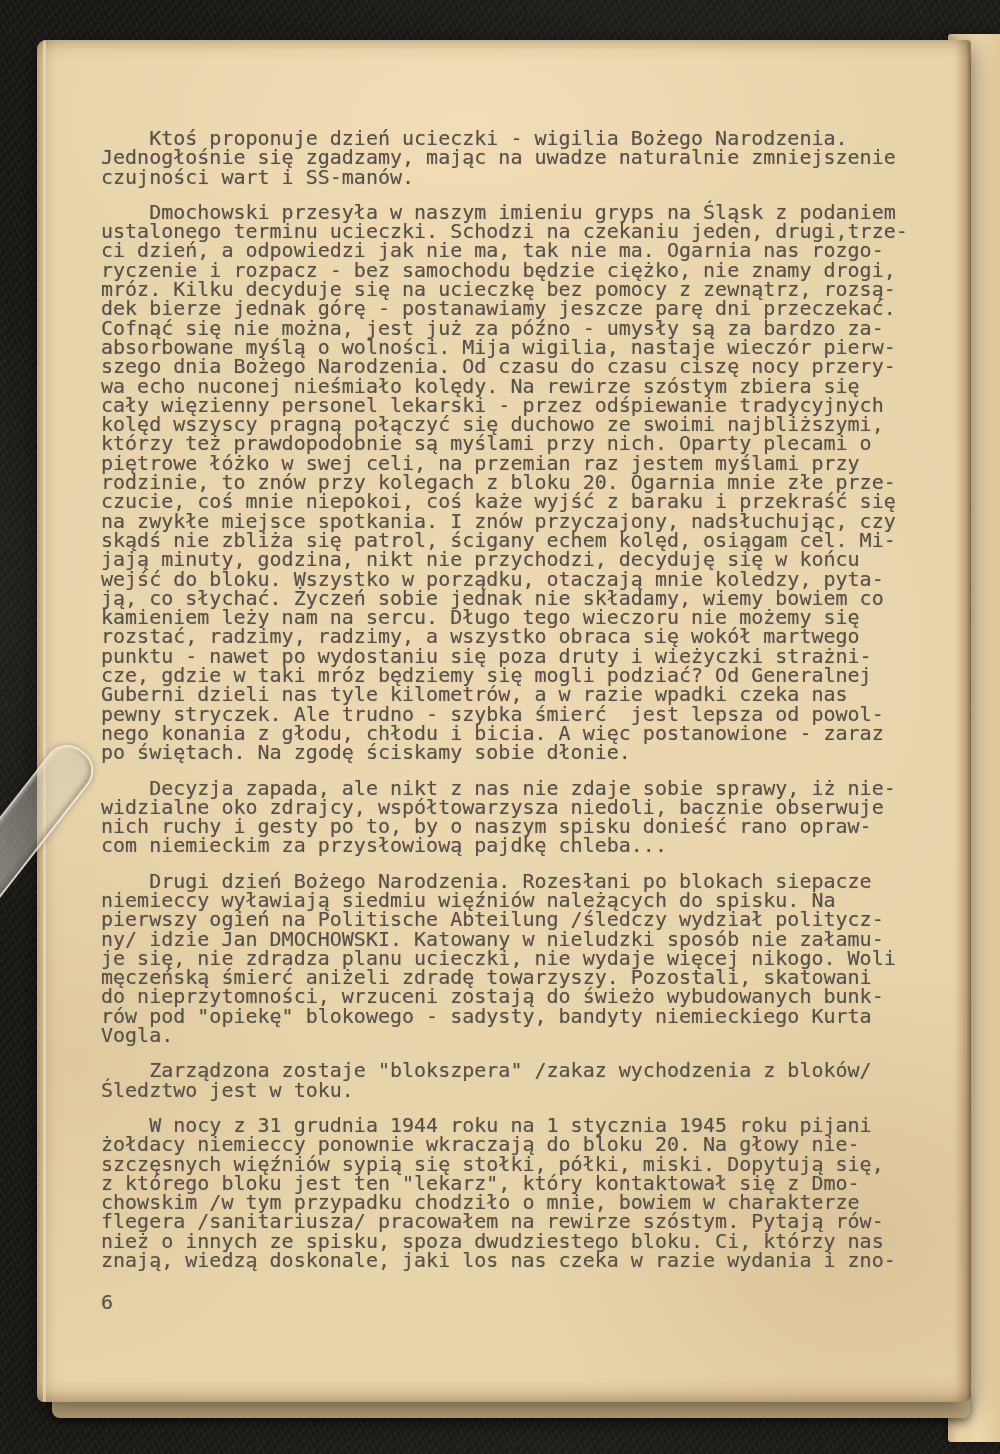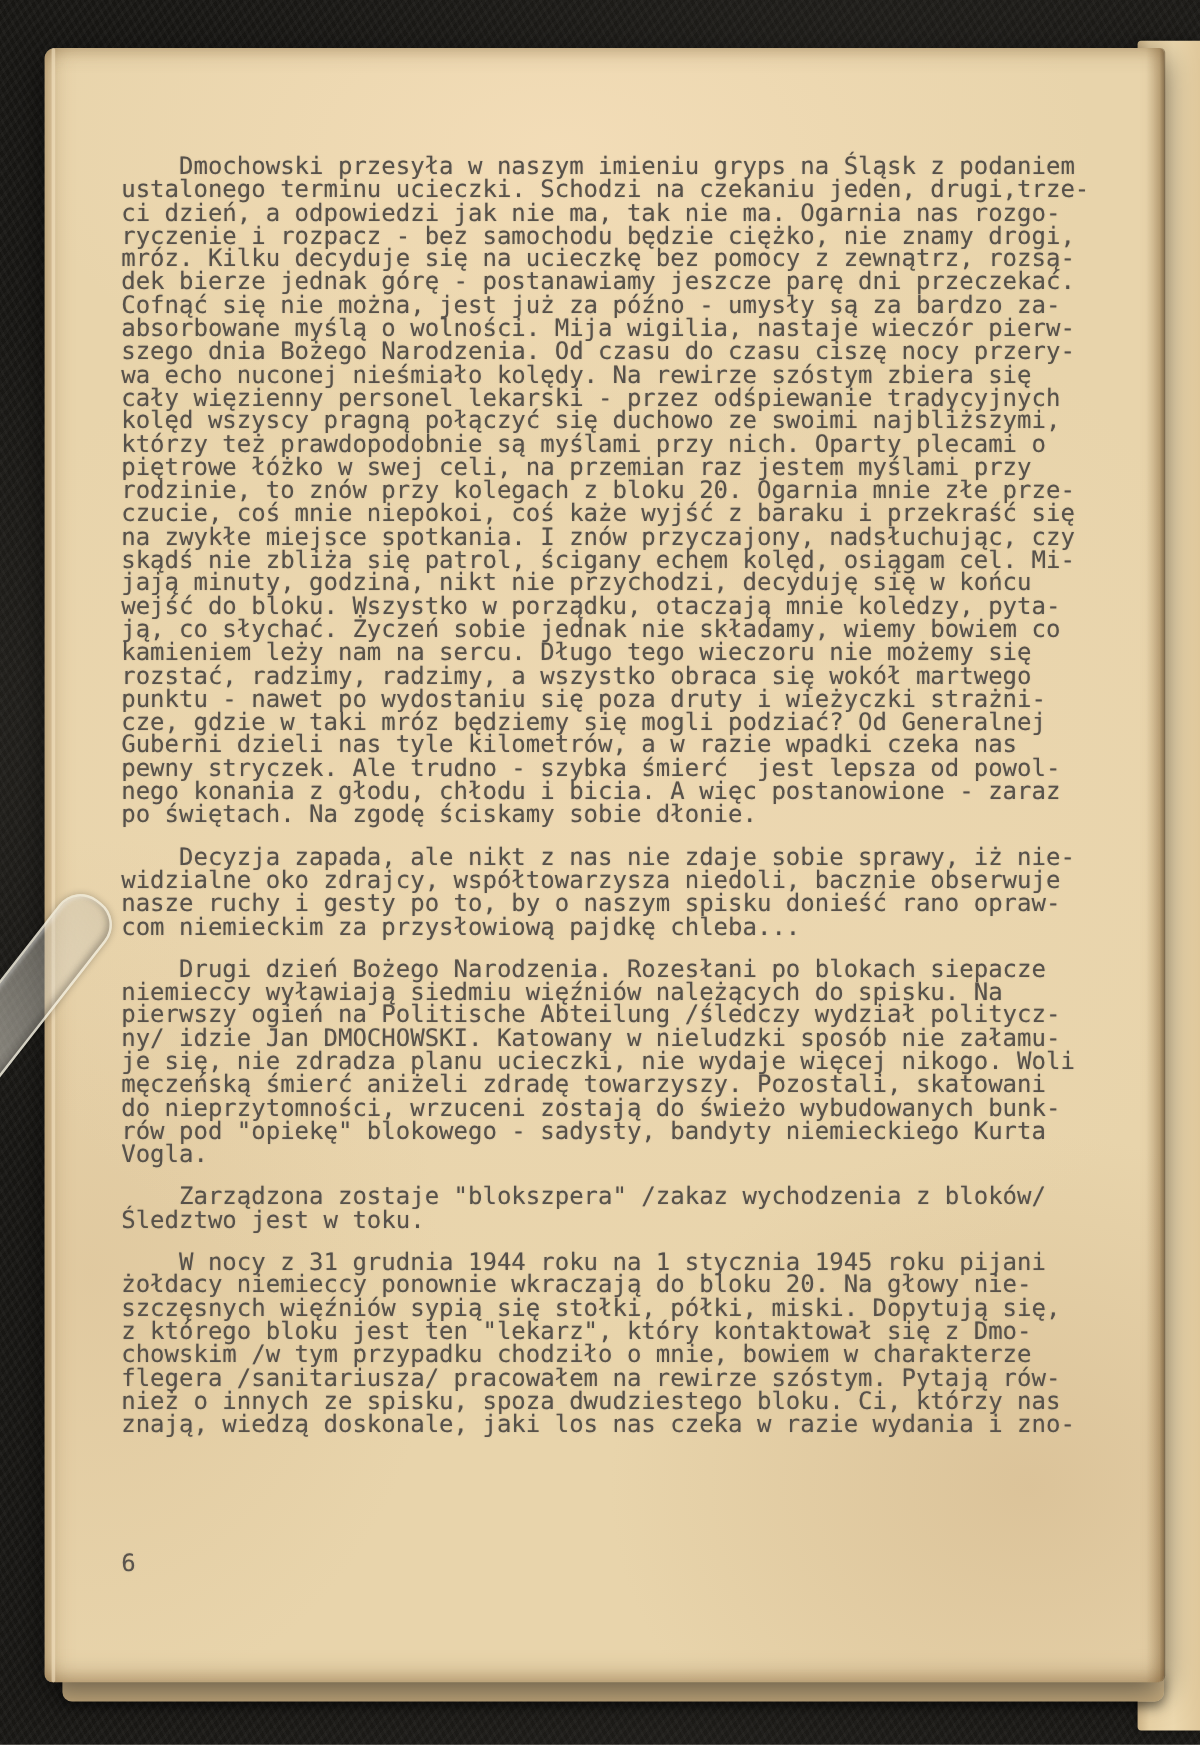--- a/index.html
+++ b/index.html
@@ -100,20 +100,23 @@
 
 <div class="photo">
 
   <div class="next-page"></div>
 
   <div class="bottom-edge"></div>
 
   <div class="page">
 
     <div class="text-block">
+      <div class="para">    Ktoś proponuje dzień ucieczki - wigilia Bożego Narodzenia.
+Jednogłośnie się zgadzamy, mając na uwadze naturalnie zmniejszenie
+czujności wart i SS-manów.</div>
       <div class="para">    Dmochowski przesyła w naszym imieniu gryps na Śląsk z podaniem
 ustalonego terminu ucieczki. Schodzi na czekaniu jeden, drugi,trze-
 ci dzień, a odpowiedzi jak nie ma, tak nie ma. Ogarnia nas rozgo-
 ryczenie i rozpacz - bez samochodu będzie ciężko, nie znamy drogi,
 mróz. Kilku decyduje się na ucieczkę bez pomocy z zewnątrz, rozsą-
 dek bierze jednak górę - postanawiamy jeszcze parę dni przeczekać.
 Cofnąć się nie można, jest już za późno - umysły są za bardzo za-
 absorbowane myślą o wolności. Mija wigilia, nastaje wieczór pierw-
 szego dnia Bożego Narodzenia. Od czasu do czasu ciszę nocy przery-
 wa echo nuconej nieśmiało kolędy. Na rewirze szóstym zbiera się
@@ -131,21 +134,21 @@
 kamieniem leży nam na sercu. Długo tego wieczoru nie możemy się
 rozstać, radzimy, radzimy, a wszystko obraca się wokół martwego
 punktu - nawet po wydostaniu się poza druty i wieżyczki strażni-
 cze, gdzie w taki mróz będziemy się mogli podziać? Od Generalnej
 Guberni dzieli nas tyle kilometrów, a w razie wpadki czeka nas
 pewny stryczek. Ale trudno - szybka śmierć  jest lepsza od powol-
 nego konania z głodu, chłodu i bicia. A więc postanowione - zaraz
 po świętach. Na zgodę ściskamy sobie dłonie.</div>
       <div class="para">    Decyzja zapada, ale nikt z nas nie zdaje sobie sprawy, iż nie-
 widzialne oko zdrajcy, współtowarzysza niedoli, bacznie obserwuje
-nasze ruchy i gesty po to, by o naszym spisku donieść rano opraw-
+nich ruchy i gesty po to, by o naszym spisku donieść rano opraw-
 com niemieckim za przysłowiową pajdkę chleba...</div>
       <div class="para">    Drugi dzień Bożego Narodzenia. Rozesłani po blokach siepacze
 niemieccy wyławiają siedmiu więźniów należących do spisku. Na
 pierwszy ogień na Politische Abteilung /śledczy wydział politycz-
 ny/ idzie Jan DMOCHOWSKI. Katowany w nieludzki sposób nie załamu-
 je się, nie zdradza planu ucieczki, nie wydaje więcej nikogo. Woli
 męczeńską śmierć aniżeli zdradę towarzyszy. Pozostali, skatowani
 do nieprzytomności, wrzuceni zostają do świeżo wybudowanych bunk-
 rów pod "opiekę" blokowego - sadysty, bandyty niemieckiego Kurta
 Vogla.</div>

